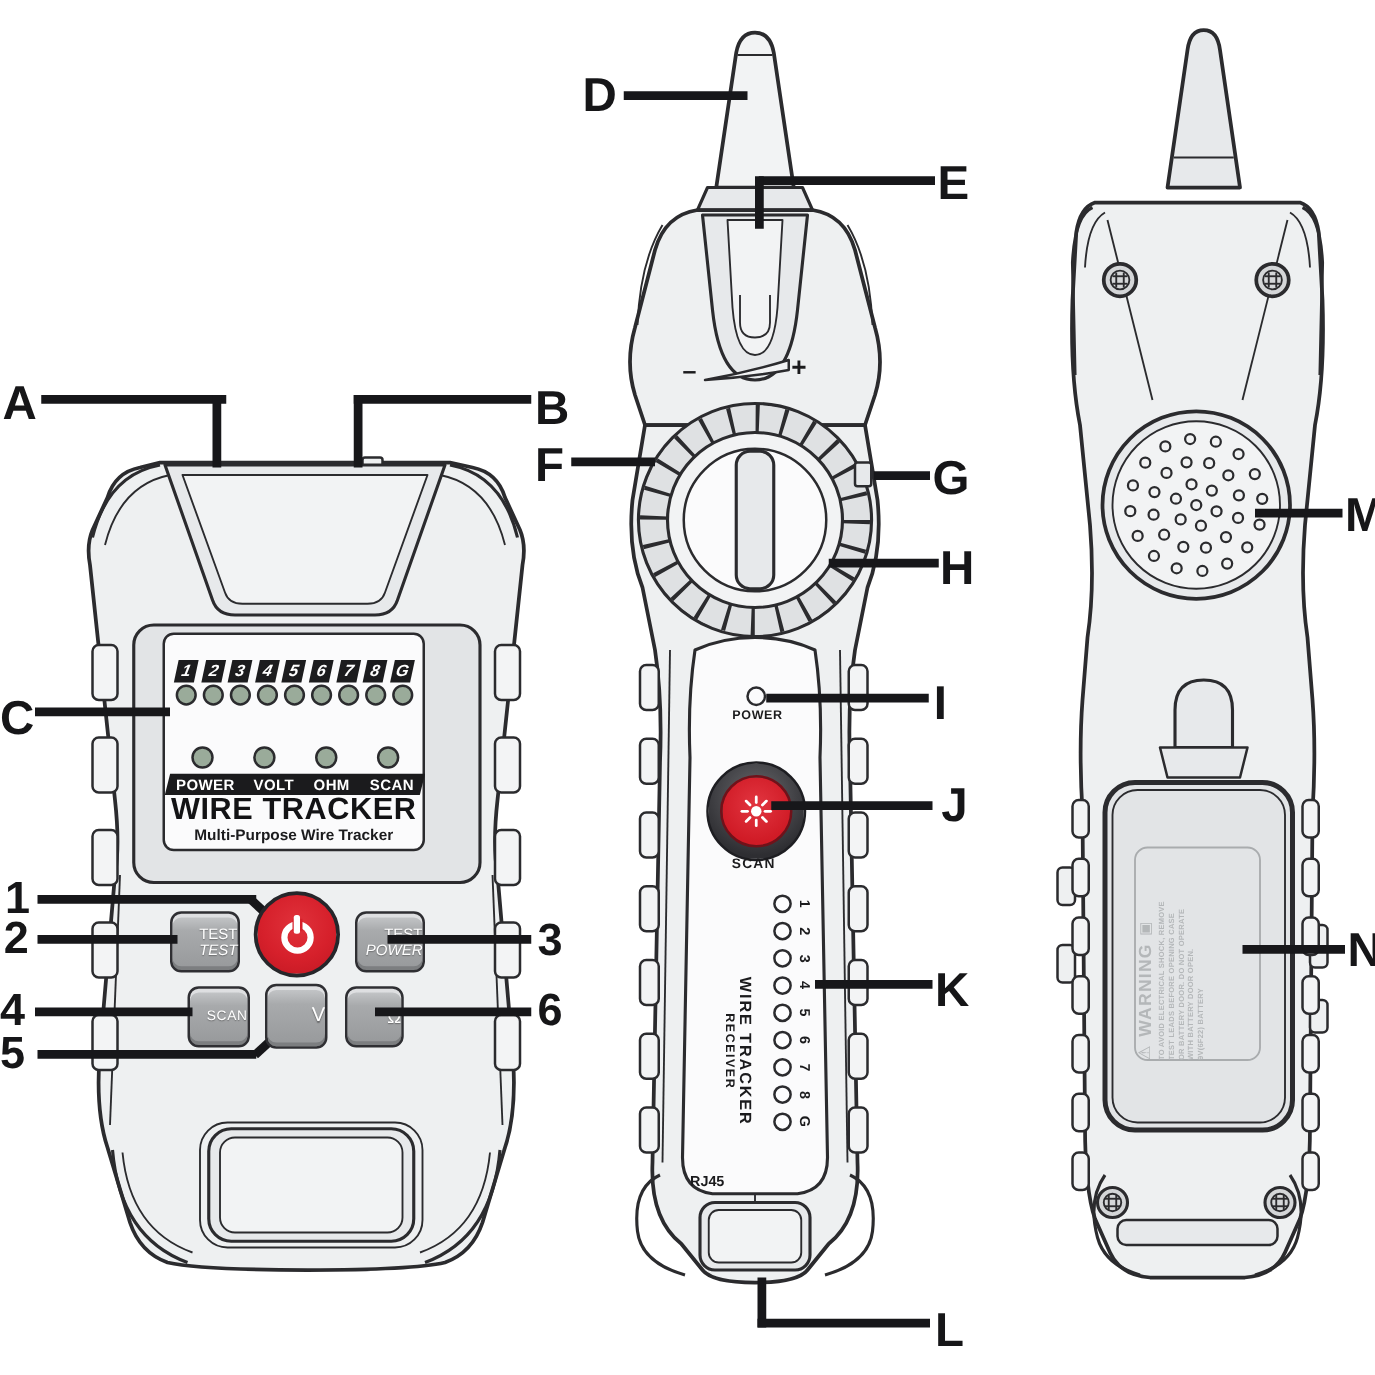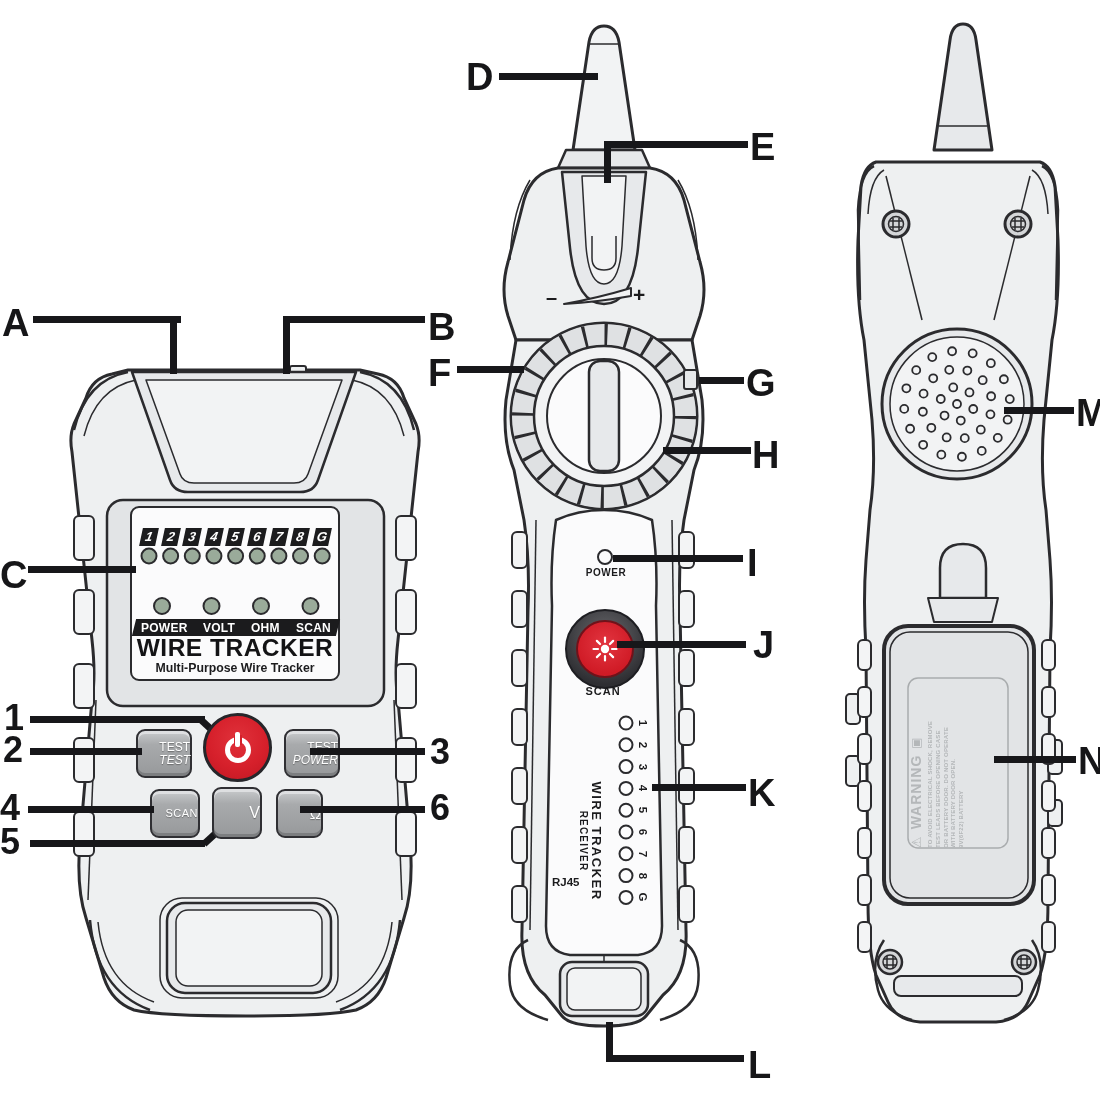--- a/index.html
+++ b/index.html
@@ -385,21 +385,21 @@
       <span class="rx-num" style="left: 636px; top: 803.2px;">5</span>
       <span class="rx-num" style="left: 636px; top: 825px;">6</span>
       <span class="rx-num" style="left: 636px; top: 846.8px;">7</span>
       <span class="rx-num" style="left: 636px; top: 868.6px;">8</span>
       <span class="rx-num" style="left: 636px; top: 890.4px;">G</span>
     </div>
   <div id="rx-brand">
     <div class="b1">WIRE TRACKER</div>
     <div class="b2">RECEIVER</div>
   </div>
-  <div class="rx-small" style="left:552px;top:876px;width:40px;font-size:11.5px;text-align:left;">RJ45</div>
+  <div class="rx-small" style="left:552px;top:940px;width:40px;font-size:11.5px;text-align:left;">RJ45</div>
 
   <div id="warn">
     <div class="head">
       <span class="tri">⚠</span>
       <span>WARNING</span>
       <span class="sq">▣</span>
     </div>
     <div class="lines" id="warning-lines">
         <div>TO AVOID ELECTRICAL SHOCK, REMOVE</div>
         <div>TEST LEADS BEFORE OPENING CASE</div>

